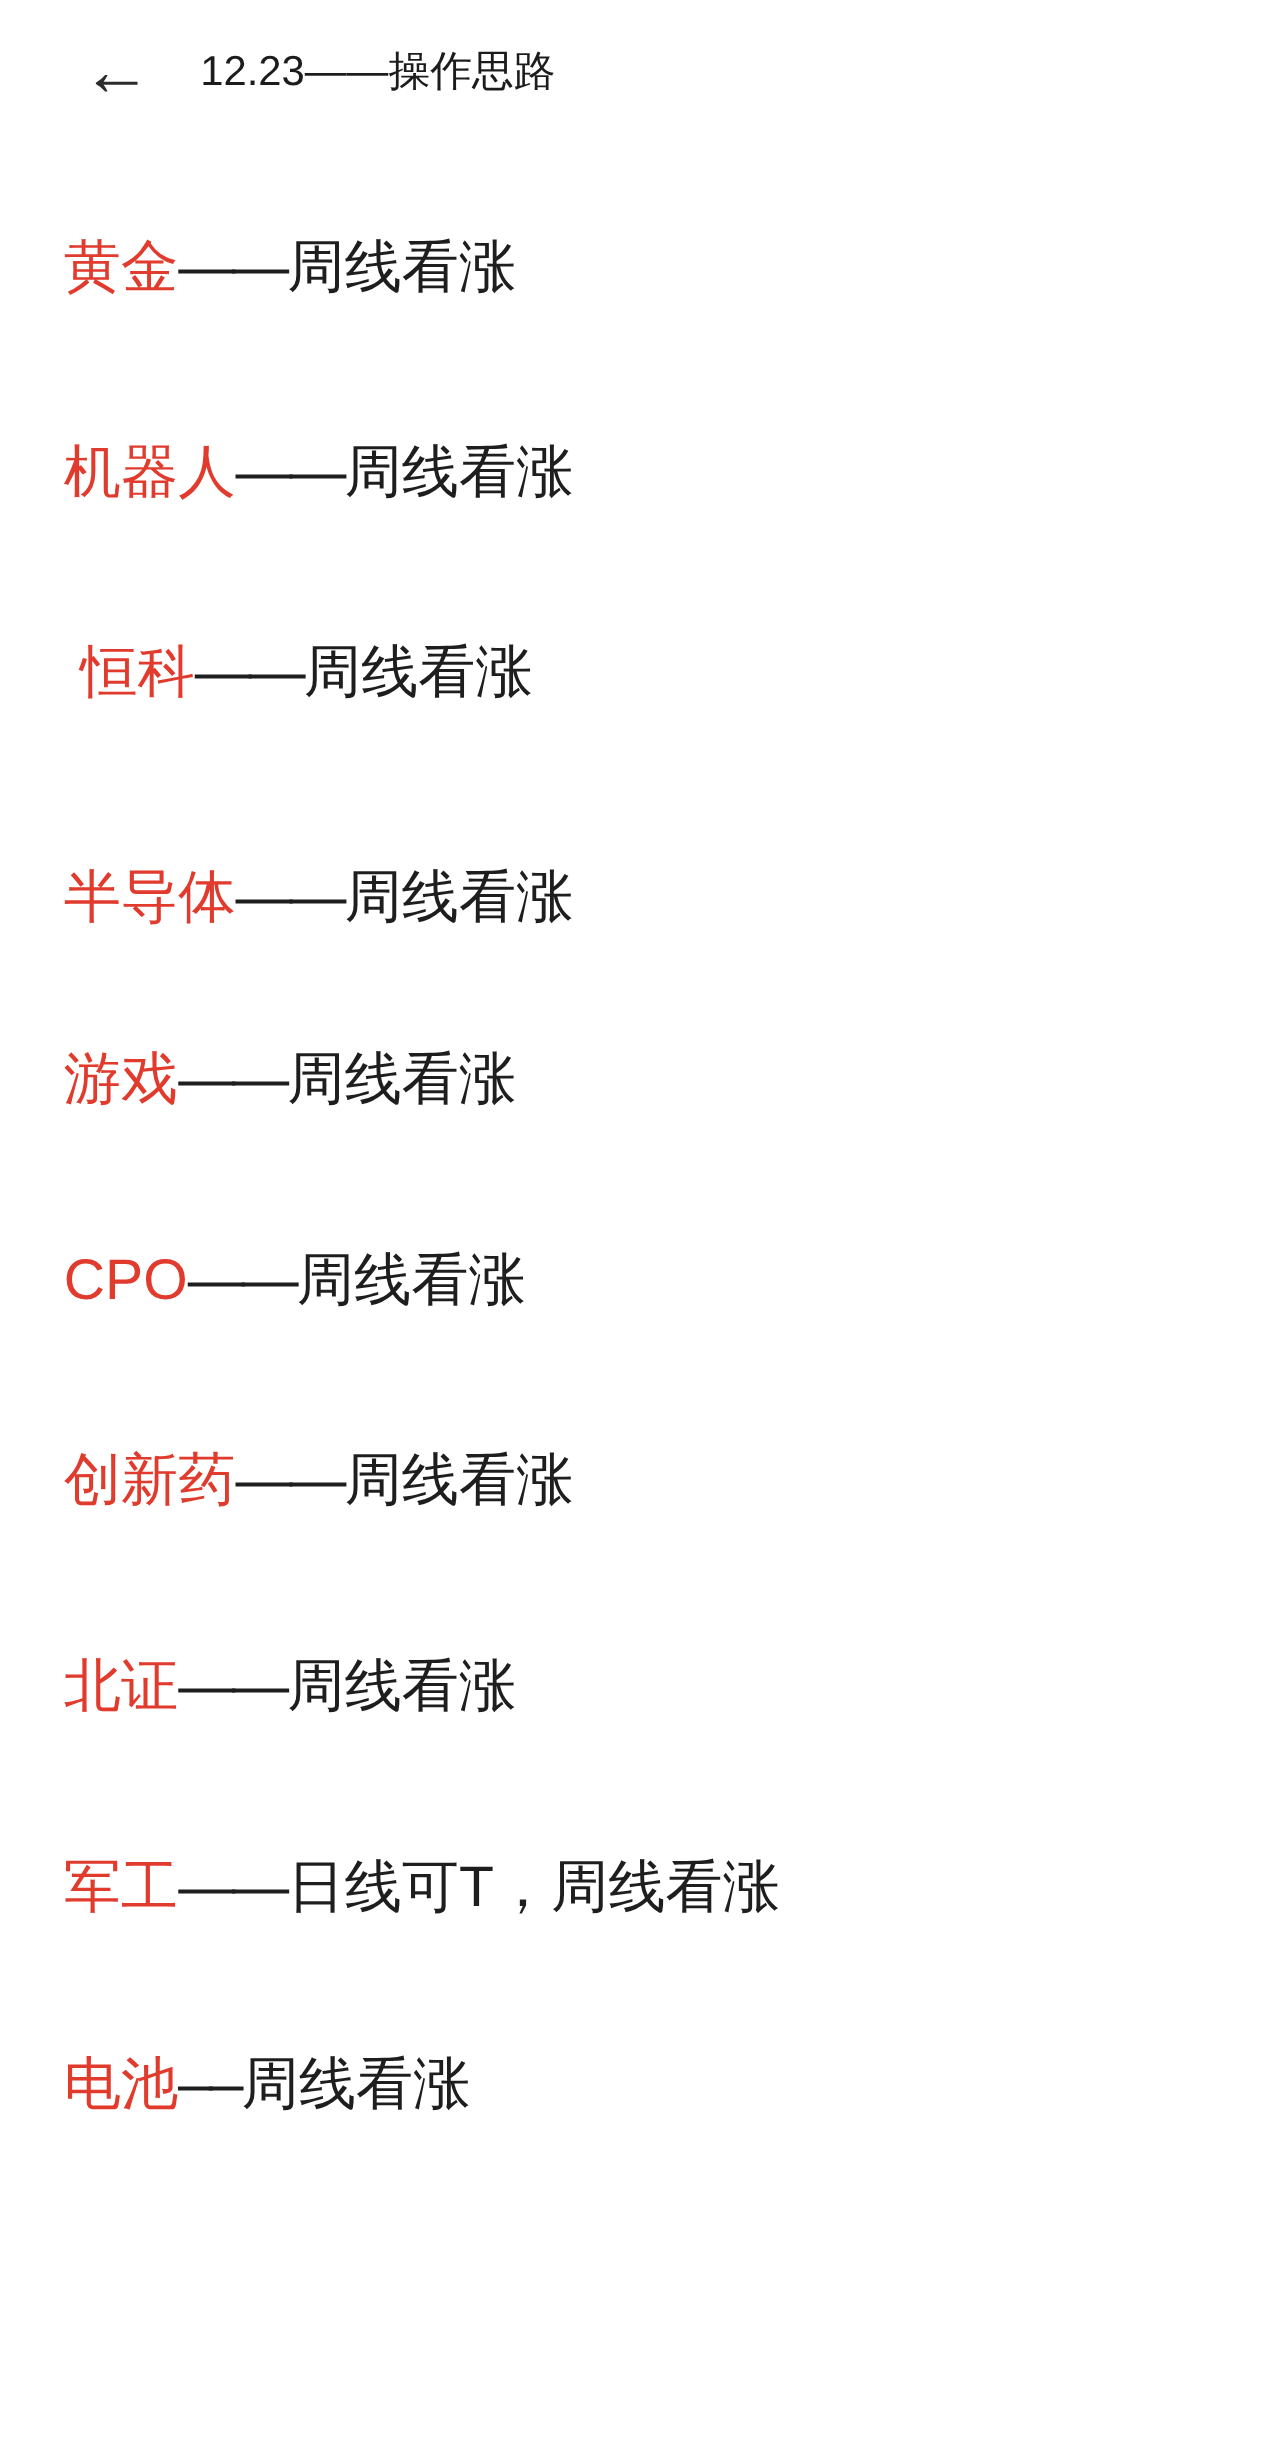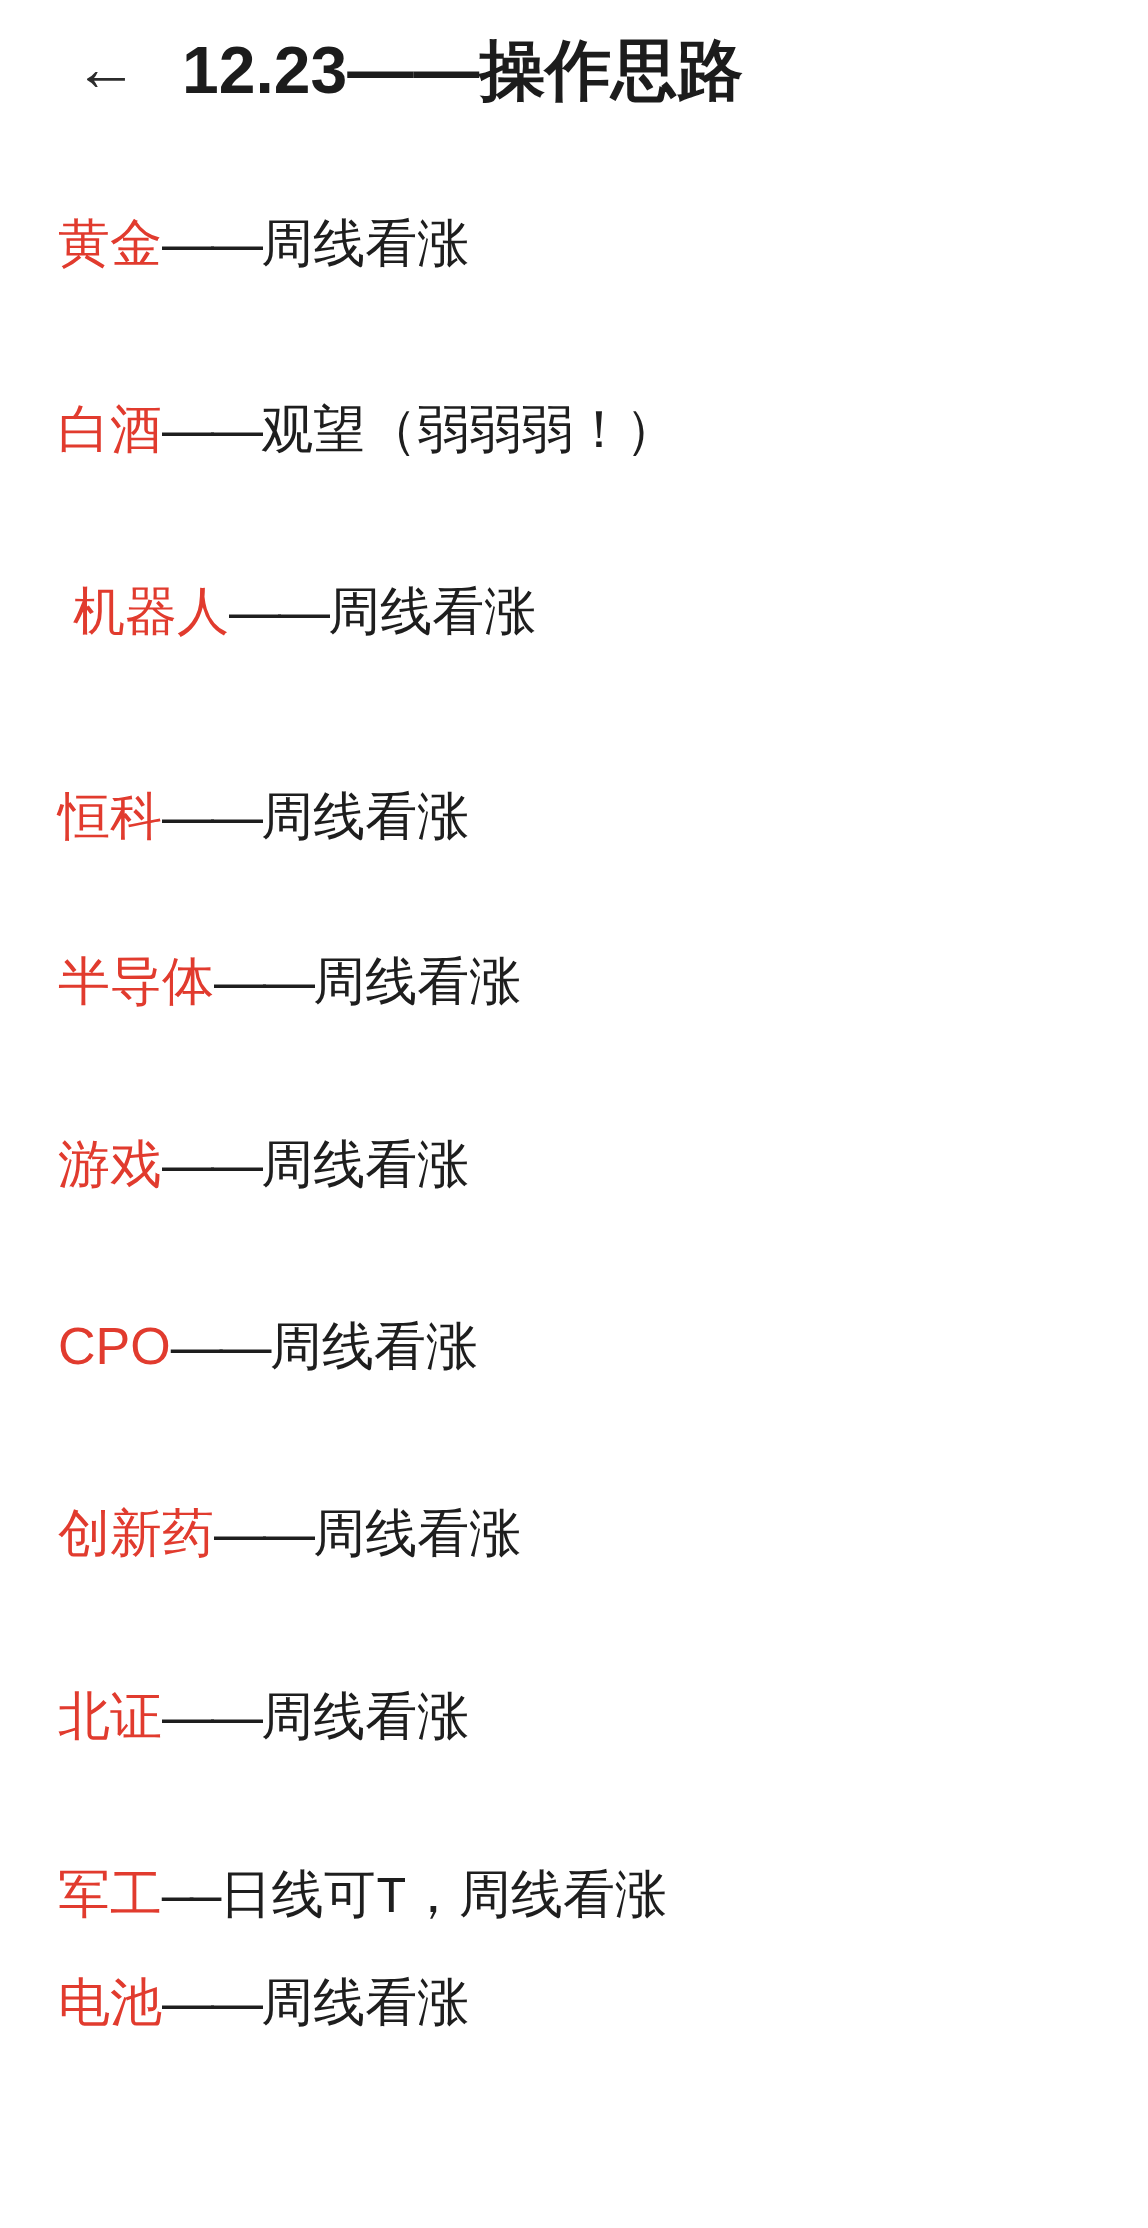--- a/index.html
+++ b/index.html
@@ -26,23 +26,23 @@
   .back-btn {
     font-size: 64px;
     line-height: 1;
     color: #2c2c2c;
     font-weight: 400;
     cursor: pointer;
     user-select: none;
     transform: translateY(-2px);
   }
   .page-title {
-    font-size: 66px;
+    font-size: 38px;
     line-height: 1.1;
-    font-weight: 700;
+    font-weight: 400;
     color: #1c1c1c;
     letter-spacing: 0px;
     white-space: nowrap;
   }
   .content {
     position: absolute;
     inset: 0;
     padding-left: 16px;
   }
   .row {
@@ -79,23 +79,20 @@
     <span class="back-btn">←</span>
     <span class="page-title">12.23——操作思路</span>
   </div>
 
   <div class="content">
 
     <div class="row">
       <span class="term">黄金</span><span class="dash">——</span><span class="note">周线看涨</span>
     </div>
 
-    <div class="row">
-      <span class="term">白酒</span><span class="dash">——</span><span class="note">观望（弱弱弱！）</span>
-    </div>
 
     <div class="row">
       <span class="term">机器人</span><span class="dash">——</span><span class="note">周线看涨</span>
     </div>
 
     <div class="row">
       <span class="term">恒科</span><span class="dash">——</span><span class="note">周线看涨</span>
     </div>
 
     <div class="row">

